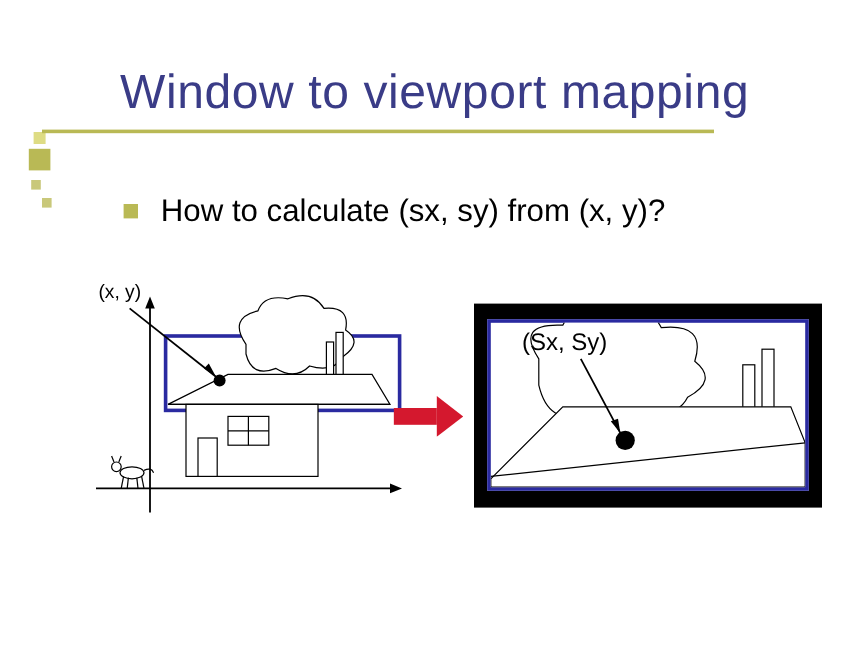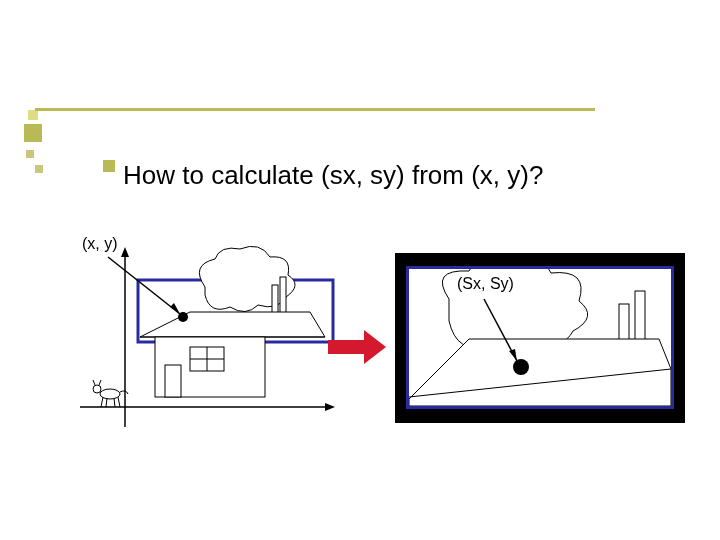--- a/index.html
+++ b/index.html
@@ -1,41 +1,42 @@
 <!DOCTYPE html>
 <html><head>
 <meta charset="utf-8">
 <style>
   html,body{margin:0;padding:0;width:720px;height:540px;background:#fff;font-family:Verdana,Geneva,sans-serif;color:#000;overflow:hidden}
   .slide{position:relative;width:720px;height:540px}
   .deco-left{position:absolute;left:24px;top:110px;width:24px;height:140px}
   .deco-left span{position:absolute;display:block}
   .title{position:absolute;left:100px;top:55px;font-size:40px;color:#3a3c87;letter-spacing:.5px}
   .title-underline{position:absolute;left:35px;top:108px;width:560px;height:3px;background:#b9b955}
-  .bullet-row{position:absolute;left:103px;top:160px;display:flex;align-items:flex-start;gap:8px}
+  .bullet-row{position:absolute;left:103px;top:160px;display:flex;align-items:center;gap:19px}
   .bullet-sq{width:12px;height:12px;background:#b9b955;flex:none}
   .bullet-text{font-size:26px;color:#000}
   .world{position:absolute;left:70px;top:237px;width:270px;height:210px}
   .label-xy{position:absolute;left:82px;top:235px;font-size:16px}
-  .label-sxy{position:absolute;left:457px;top:275px;font-size:16px}
+  .label-sxy{position:absolute;left:435px;top:275px;font-size:20px}
   .arrow-box{position:absolute;left:328px;top:330px;width:58px;height:34px}
   .screen-outer{position:absolute;left:395px;top:253px;width:290px;height:170px;background:#000}
   .screen-inner{position:absolute;left:406px;top:266px;width:268px;height:143px;background:#fff;border:3px solid #2a2aa0;box-sizing:border-box}
 </style>
 </head>
 <body>
 <div class="slide">
 
 <div class="deco-left">
   <span style="left:4px;top:0;width:10px;height:10px;background:#dedc84"></span>
   <span style="left:0;top:14px;width:18px;height:18px;background:#b9b955"></span>
   <span style="left:2px;top:40px;width:8px;height:8px;background:#c9c87a"></span>
   <span style="left:11px;top:55px;width:8px;height:8px;background:#c9c87a"></span>
 </div>
 
+<div class="title">Window to viewport mapping</div>
 <div class="title-underline"></div>
 
 <div class="bullet-row">
   <div class="bullet-sq"></div>
   <div class="bullet-text">How to calculate (sx, sy) from (x, y)?</div>
 </div>
 
 <div class="label-xy">(x, y)</div>
 
 <svg class="world" viewBox="0 0 270 210">

